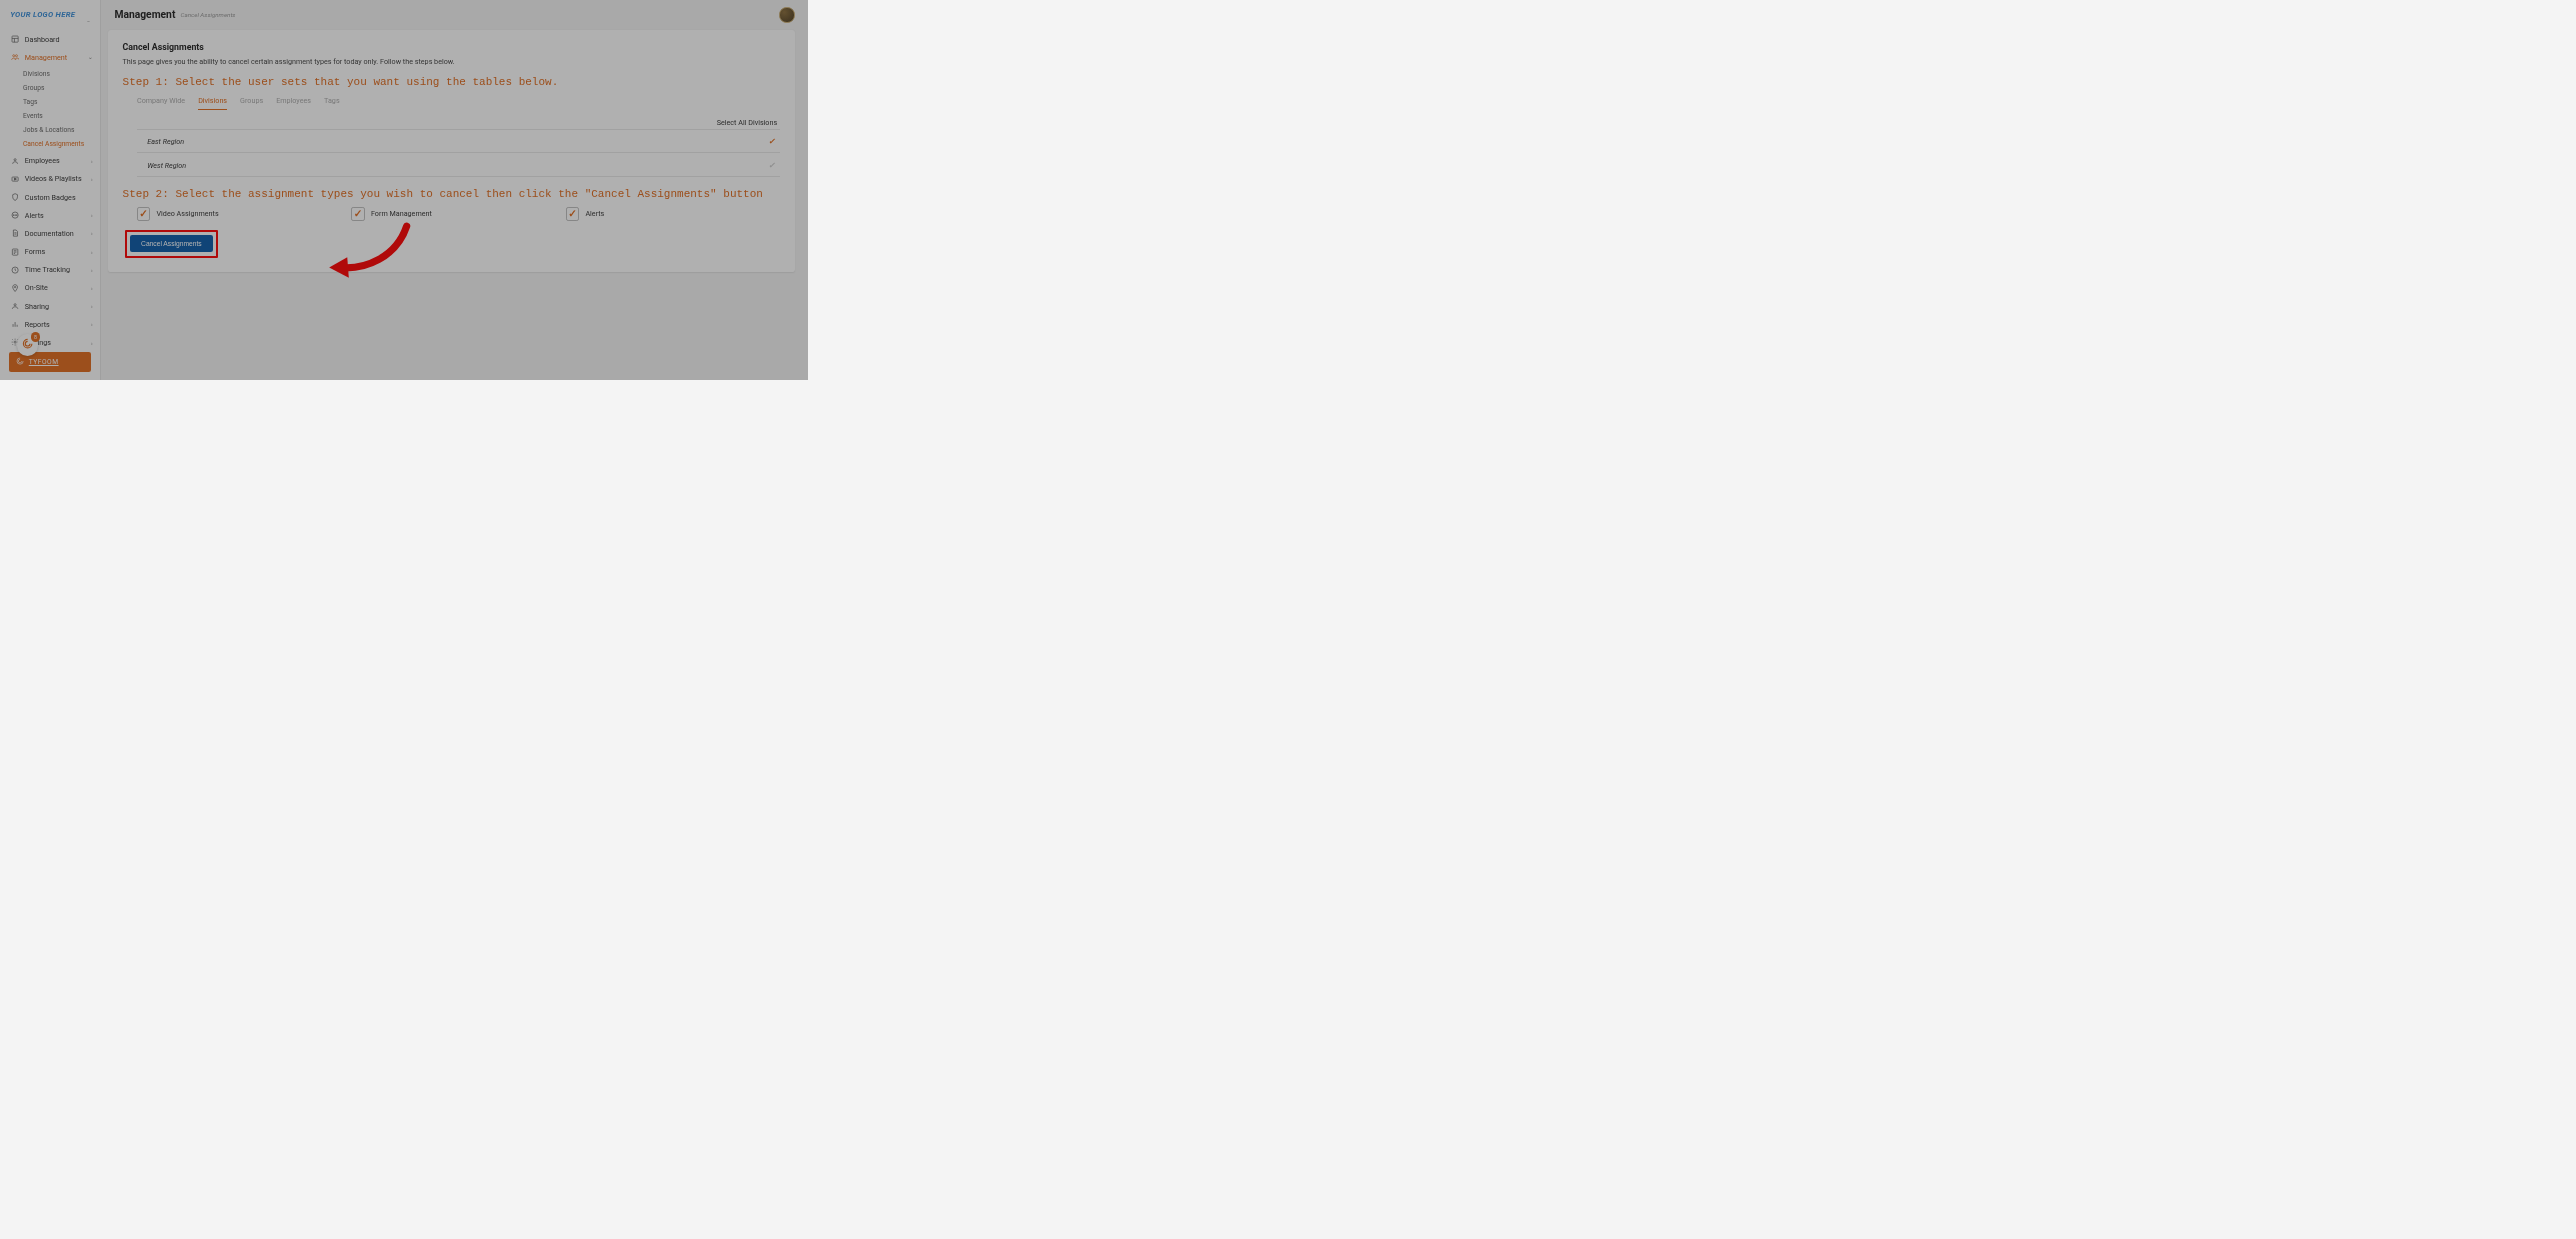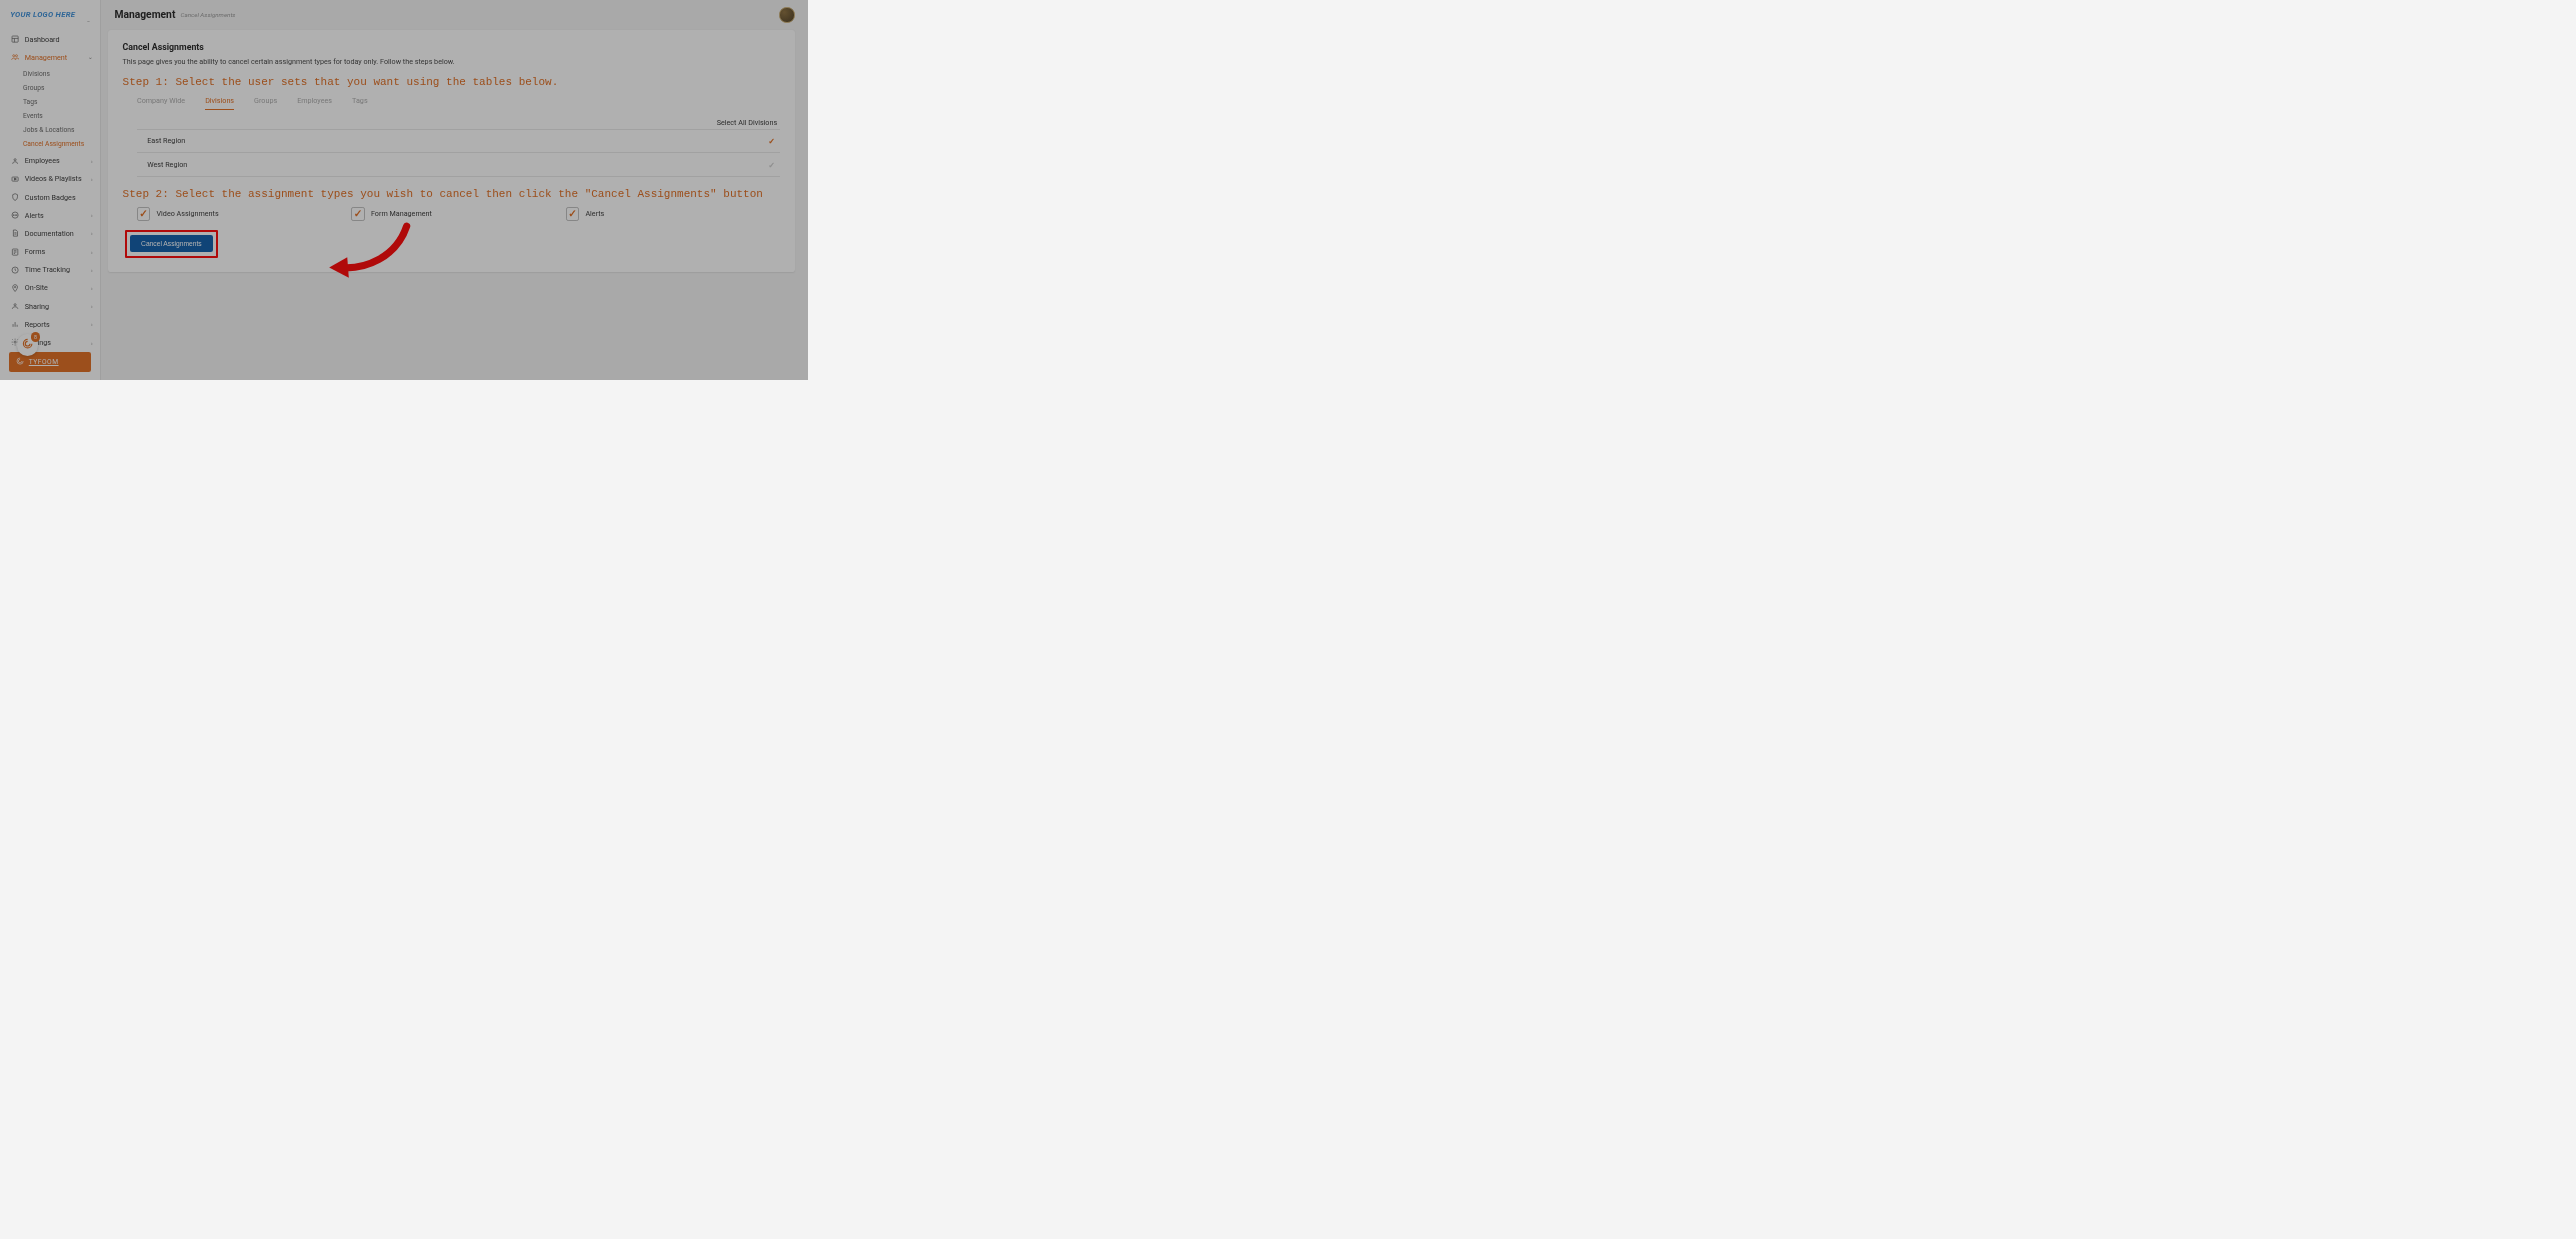--- a/index.html
+++ b/index.html
@@ -135,30 +135,31 @@
     margin: 0 13.4px 0 7.2px;
     background: #fff;
     border-radius: 3.1px;
     padding: 12.4px 14.4px 14.4px;
     box-shadow: 0 0.5px 1.5px rgba(0,0,0,0.08);
   }
   .card-title { font-size:8.8px; font-weight:700; color:#222; margin-bottom:5.2px;}
   .card-desc { font-size:7.2px; color:#444; margin-bottom:10px; }
   .step-title { font-size:11px; color:#e06a1c; margin-bottom:7.2px;font-family:Liberation Mono, monospace; }
 
-  .tabs { display:flex; gap:20px; margin:3.1px 0 8.2px 14.4px; }
+  .tabs { display:flex; gap:13px; margin:3.1px 0 8.2px 14.4px; }
   .tab { font-size:7.2px; color:#aaa; cursor:pointer; padding-bottom:4.1px;}
   .tab.active { color:#e06a1c; border-bottom: 1px solid #e06a1c; }
 
   .select-all { text-align:right; font-size:7.2px; font-weight:400; color:#333; padding-right:3.1px; margin-bottom:2.1px;}
   .div-table { margin: 0 0 11.3px 14.4px; }
   .row {
-    display:flex; align-items:flex-start;
+    display:flex; align-items:flex-end;
     padding: 6.2px 5.2px 6.2px 10.3px;
     border-bottom:0.5px solid #e8e8e8;
+    font-style:italic;
   }
   .row:first-child { border-top:0.5px solid #e8e8e8;}
   .row .name { font-size:7.2px; color:#333; }
   .row .check { margin-left:auto; }
   .check-icon { color:#e06a1c; font-weight:bold; }
   .check-icon.inactive { color:#ccc; }
 
   .checkboxes { display:flex; margin: 3.1px 0 9.3px 14.4px; gap: 0;}
   .cb-wrap { display:flex; align-items:center; flex:1; }
   .cb {

